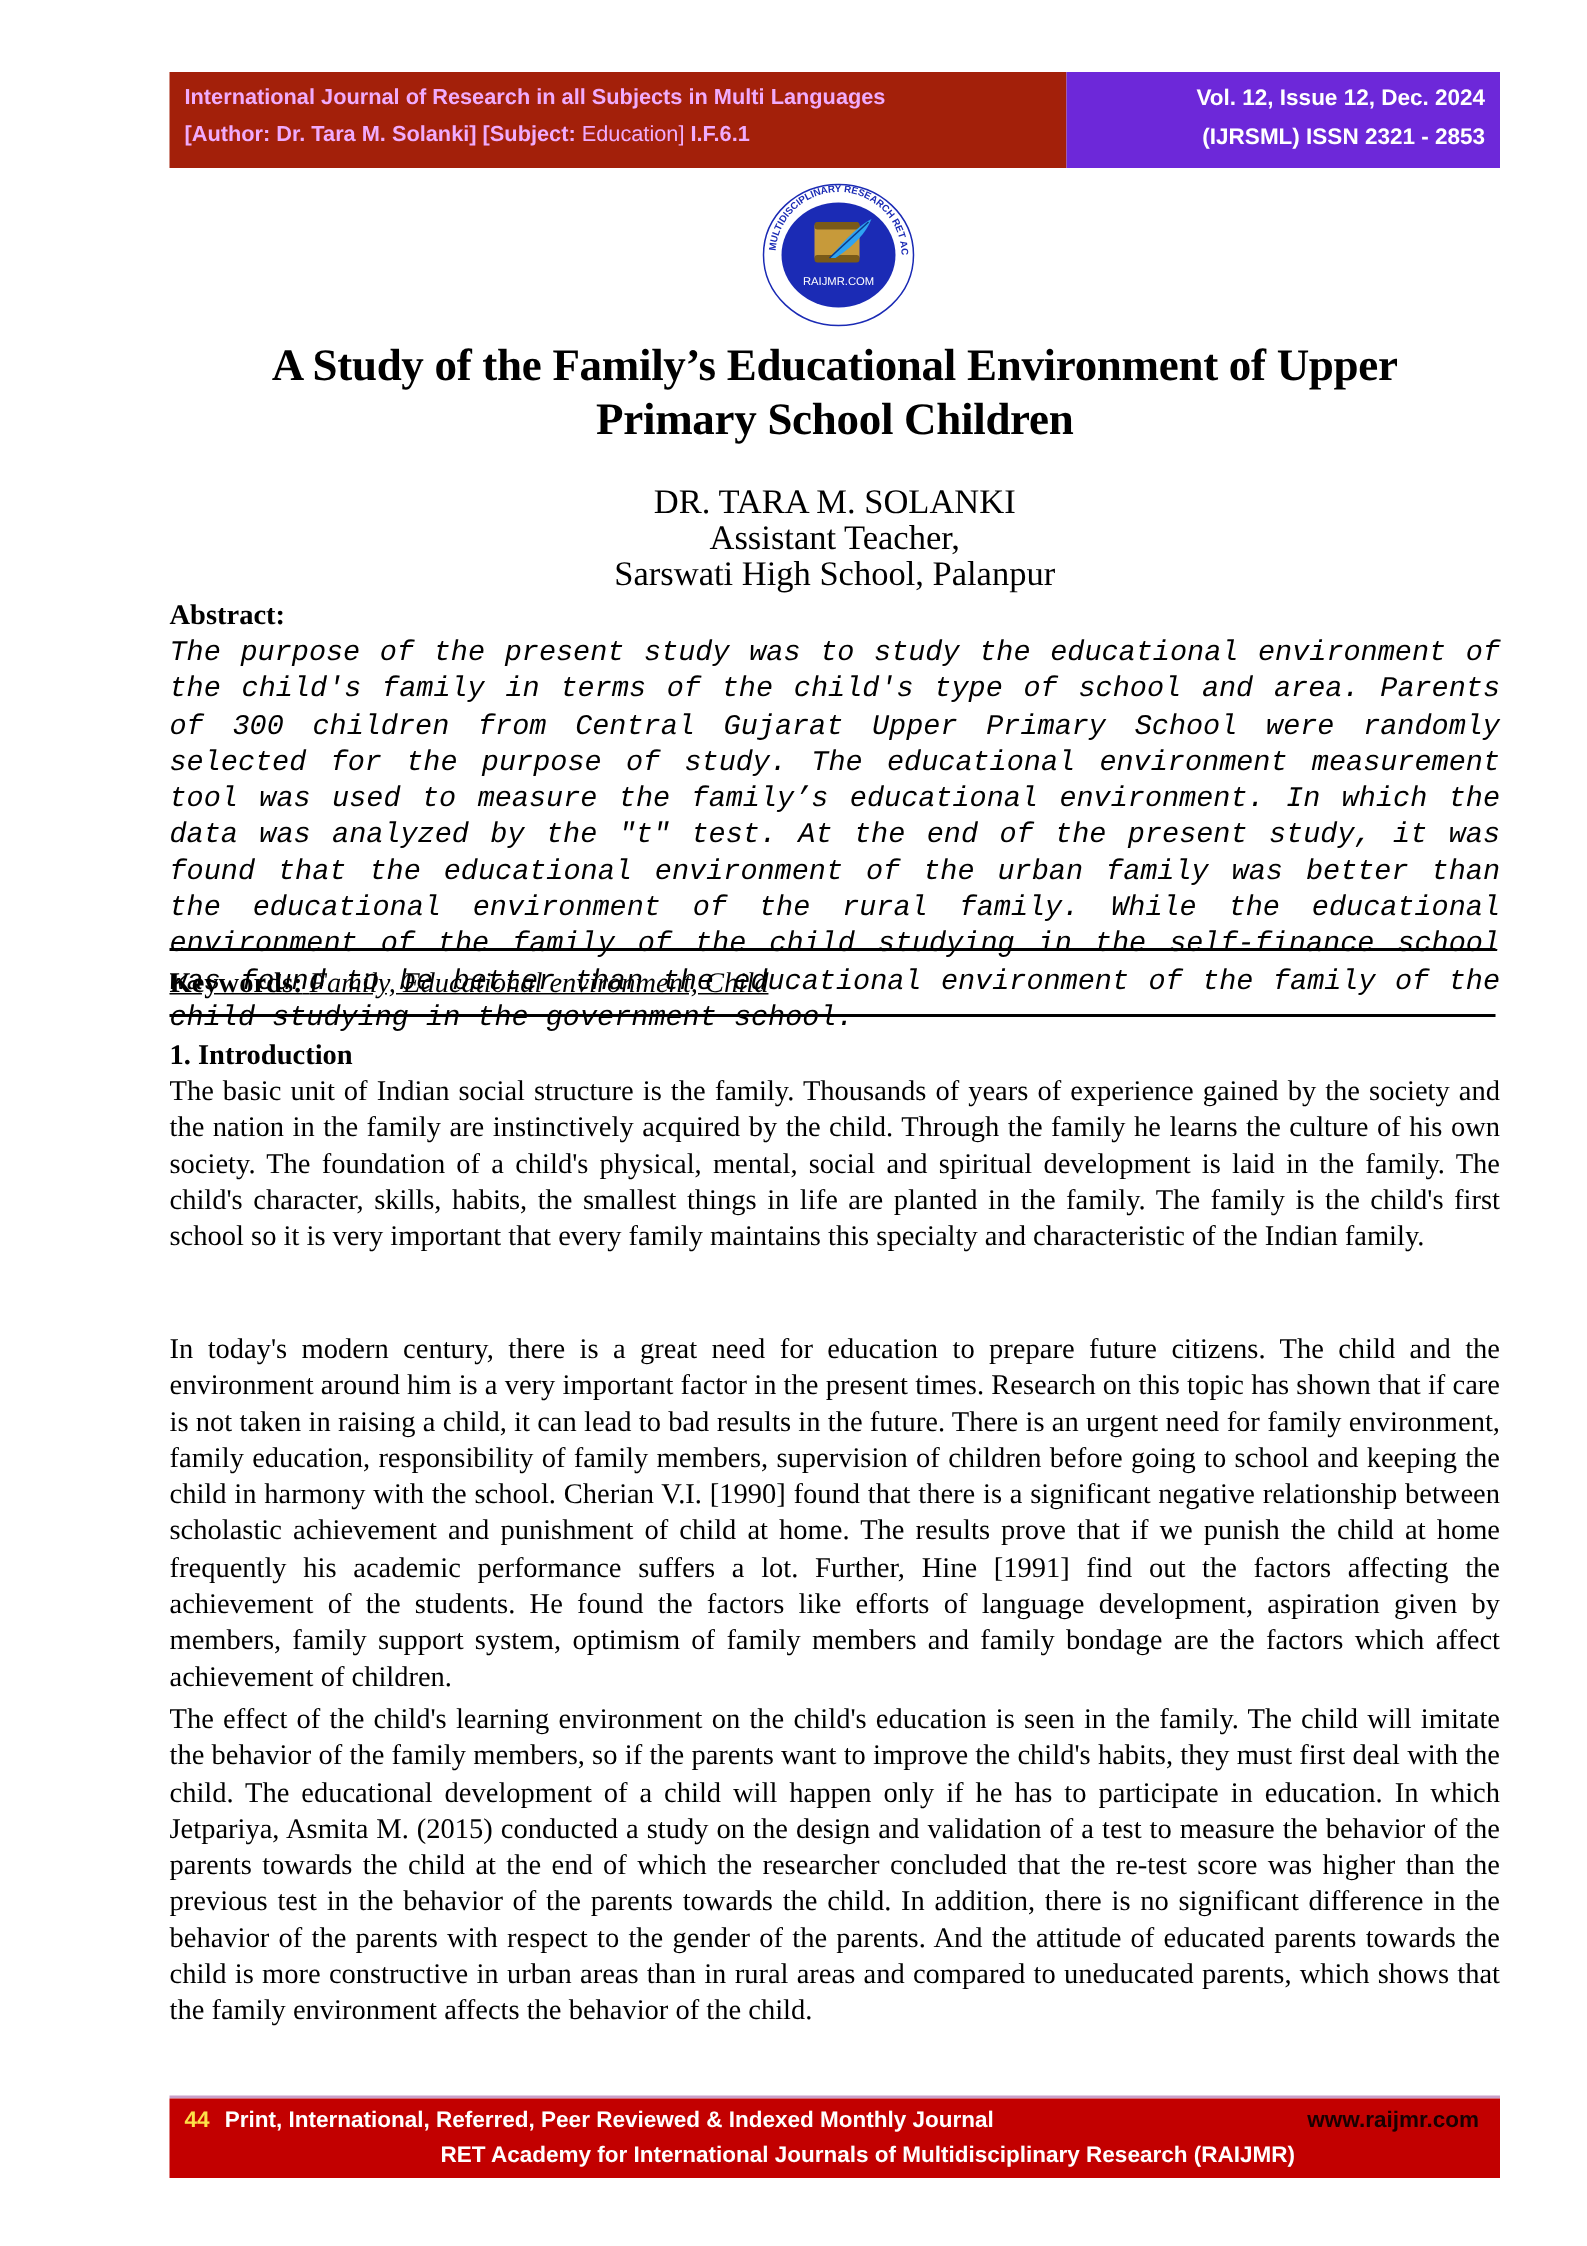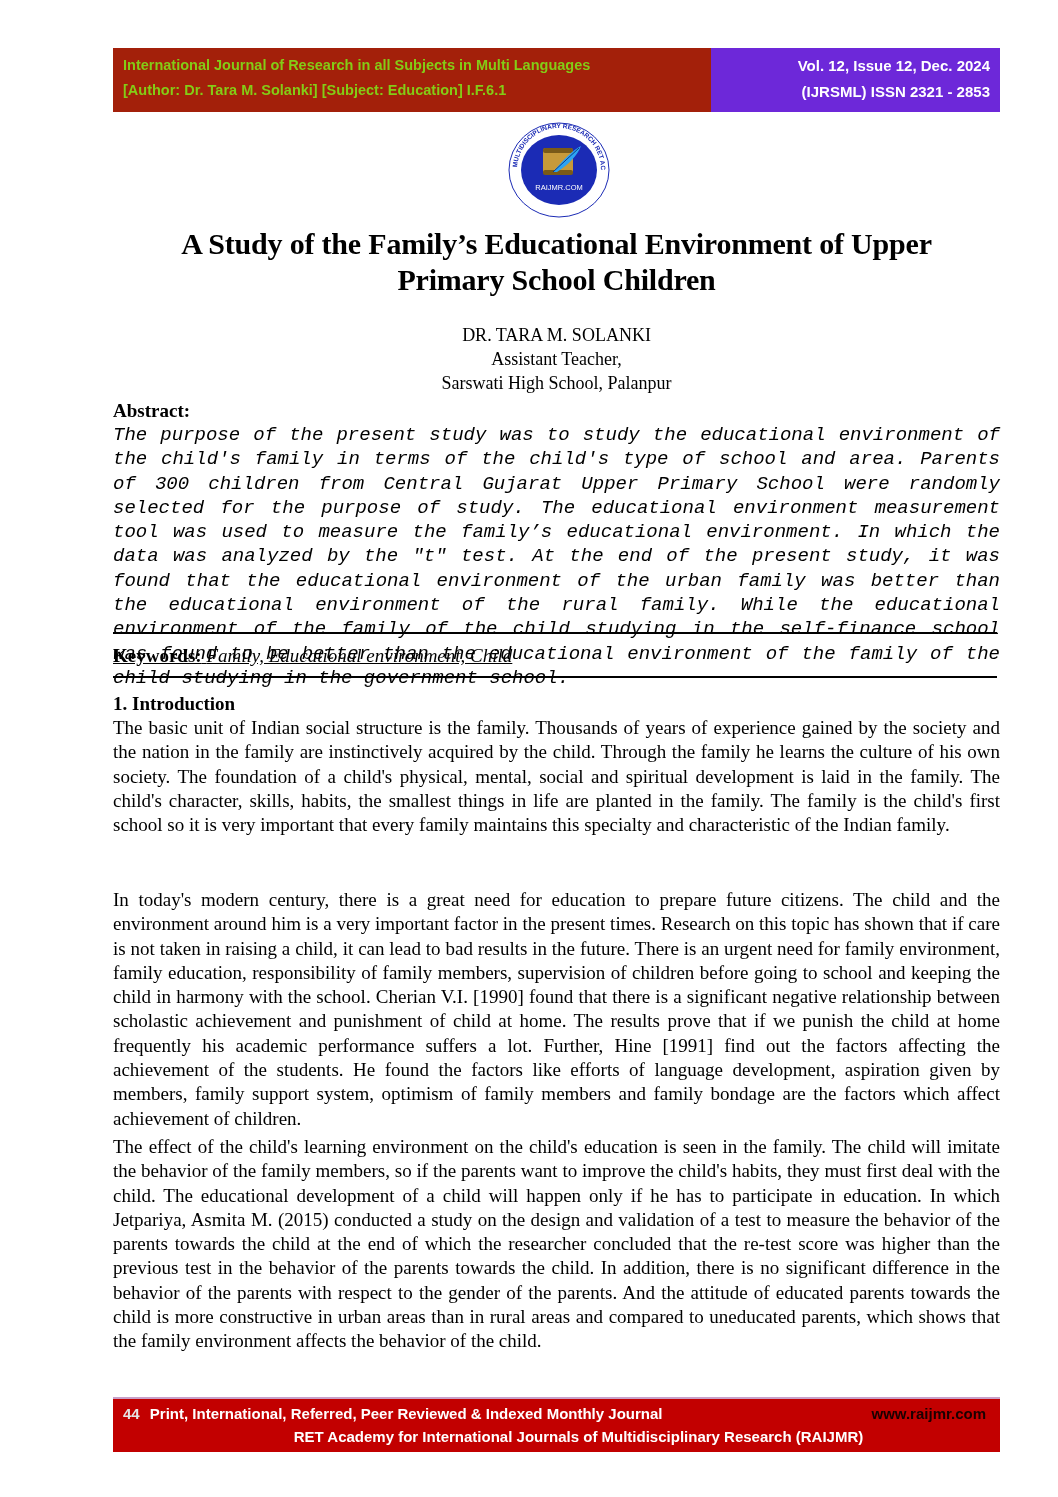--- a/index.html
+++ b/index.html
@@ -1,53 +1,53 @@
 <!DOCTYPE html>
 <html><head>
 <meta charset="utf-8">
 <style>
   html, body { margin: 0; padding: 0; background: #ffffff; }
   body { width: 1058px; height: 1497px; position: relative; overflow: hidden;
          font-family: "Liberation Serif", "DejaVu Serif", serif; color: #000; }
 
   .header-bar { position: absolute; left: 113px; top: 48px; width: 887px; height: 64px; display: flex; }
-  .header-left { background: #a3200a; width: 598px; height: 64px; color: #84cc16;
+  .header-left { background: #a3200a; width: 598px; height: 64px; color: #f0abfc;
                  font-family: "Liberation Sans", "DejaVu Sans", sans-serif; font-weight: bold;
                  font-size: 14.5px; padding: 5px 0 0 10px; box-sizing: border-box; line-height: 25px; }
   .header-right { background: #6d28d9; flex: 1; height: 64px; color: #fff;
                   font-family: "Liberation Sans", "DejaVu Sans", sans-serif; font-weight: bold;
                   font-size: 15px; text-align: right; padding: 5px 10px 0 0; box-sizing: border-box; line-height: 26px; }
-  .header-left .normal { font-weight: bold; }
+  .header-left .normal { font-weight: normal; }
 
   .logo { position: absolute; left: 503px; top: 120px; width: 112px; height: 100px; }
 
   .title { position: absolute; left: 113px; top: 226px; width: 887px; text-align: center;
            font-weight: bold; font-size: 30px; line-height: 36px; letter-spacing: -0.2px; }
 
   .author-block { position: absolute; left: 113px; top: 323px; width: 887px; text-align: center;
-                  font-size: 18px; line-height: 24px; }
+                  font-size: 23px; line-height: 24px; }
 
   .section-head { position: absolute; left: 113px; font-weight: bold; font-size: 19px; line-height: 24px; }
 
   .para { position: absolute; left: 113px; width: 887px; font-size: 19px; line-height: 24.3px;
           text-align: justify; }
   .para.italic { font-style: italic; font-family: Liberation Mono, monospace; }
 
   .rule { position: absolute; left: 113px; width: 884px; height: 2px; background: #000; }
 
   .keywords { position: absolute; left: 113px; top: 644px; font-size: 19px; line-height: 24px; text-decoration: underline; }
   .keywords b { font-weight: bold; }
   .keywords i { font-style: italic; }
 
   .footer-line { position: absolute; left: 113px; top: 1397px; width: 887px; height: 2px; background: #c9a0c9; }
   .footer { position: absolute; left: 113px; top: 1399px; width: 887px; height: 53px; background: #c20000;
             font-family: "Liberation Sans", "DejaVu Sans", sans-serif; font-weight: bold; font-size: 15px;
             color: #fff; box-sizing: border-box; }
   .footer .row1 { position: absolute; left: 10px; top: 4px; right: 10px; height: 22px; line-height: 22px; }
-  .footer .page-num { color: #e5e5e5; margin-right: 6px; }
+  .footer .page-num { color: #fde047; margin-right: 6px; }
   .footer .site { position: absolute; right: 4px; top: 0; color: #1a0000; }
   .footer .row2 { position: absolute; left: 0; right: 0; top: 27px; text-align: center; line-height: 22px; padding-left: 44px; }
 </style>
 </head>
 <body>
 
 <div class="header-bar">
   <div class="header-left">
     <div>International Journal of Research in all Subjects in Multi Languages</div>
     <div>

